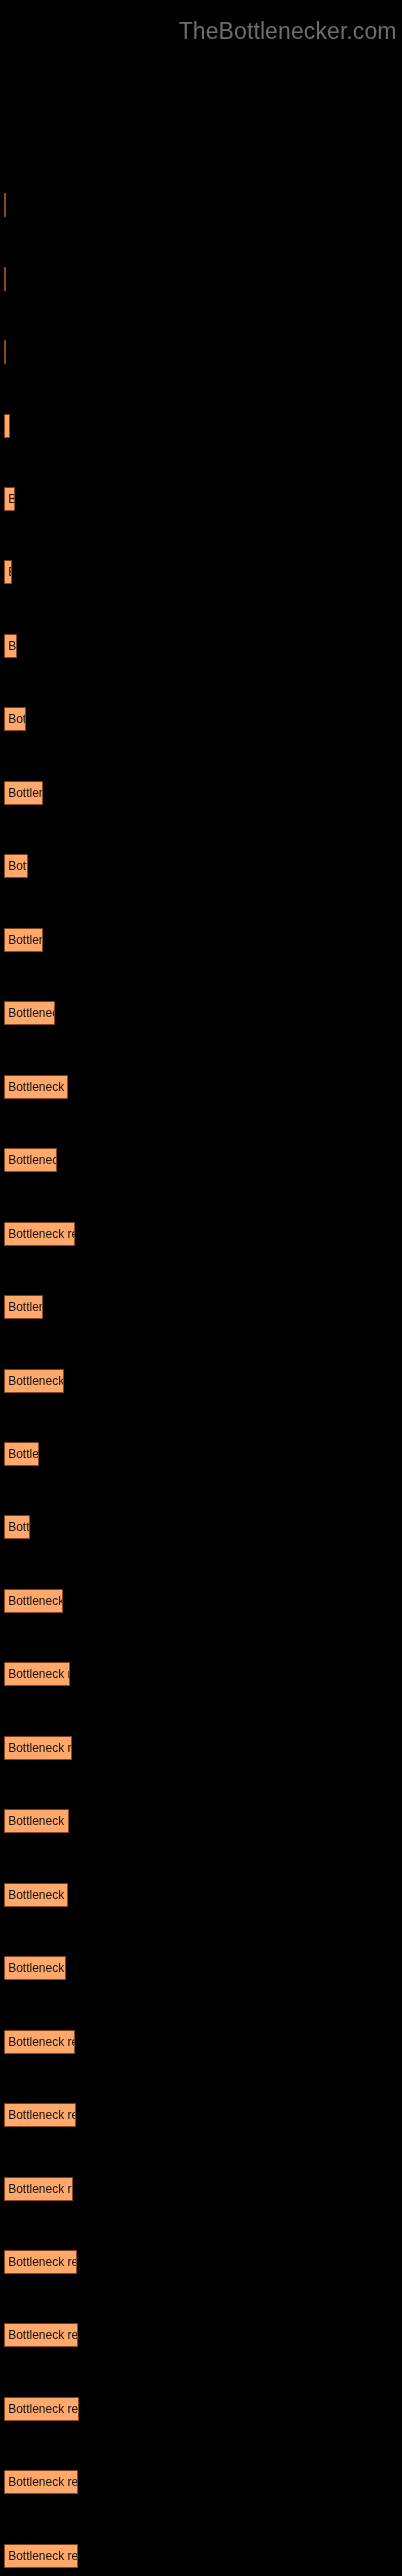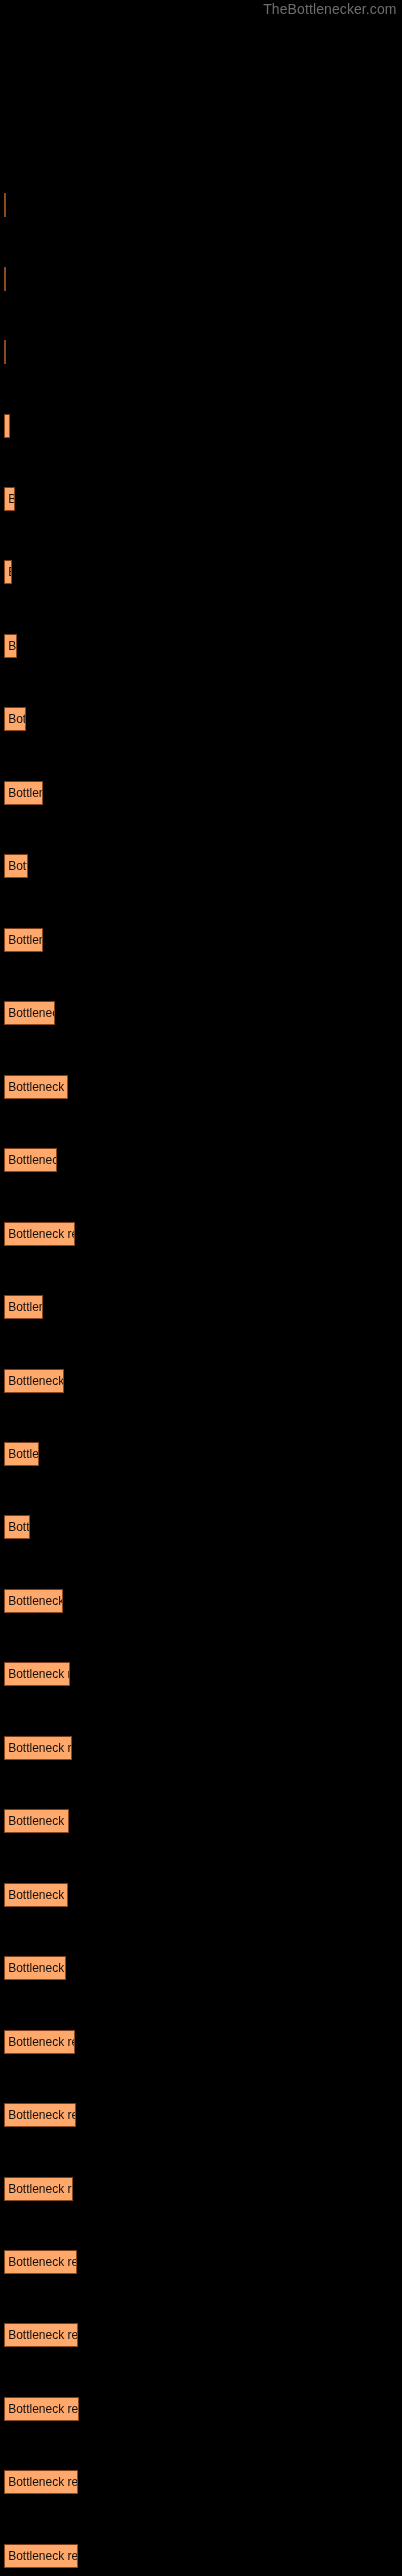--- a/index.html
+++ b/index.html
@@ -17,22 +17,22 @@
   #header {
     position: absolute;
     top: 0;
     left: 0;
     width: 403px;
     height: 35px;
   }
   #site-title {
     position: absolute;
     right: 6.4px;
-    top: 1px;
-    font-size: 14px;
+    top: 18px;
+    font-size: 23px;
     color: #6e6e6e;
     letter-spacing: 0.1px;
     white-space: nowrap;
   }
   #chart {
     position: absolute;
     top: 0;
     left: 0;
     width: 403px;
     height: 2576px;

